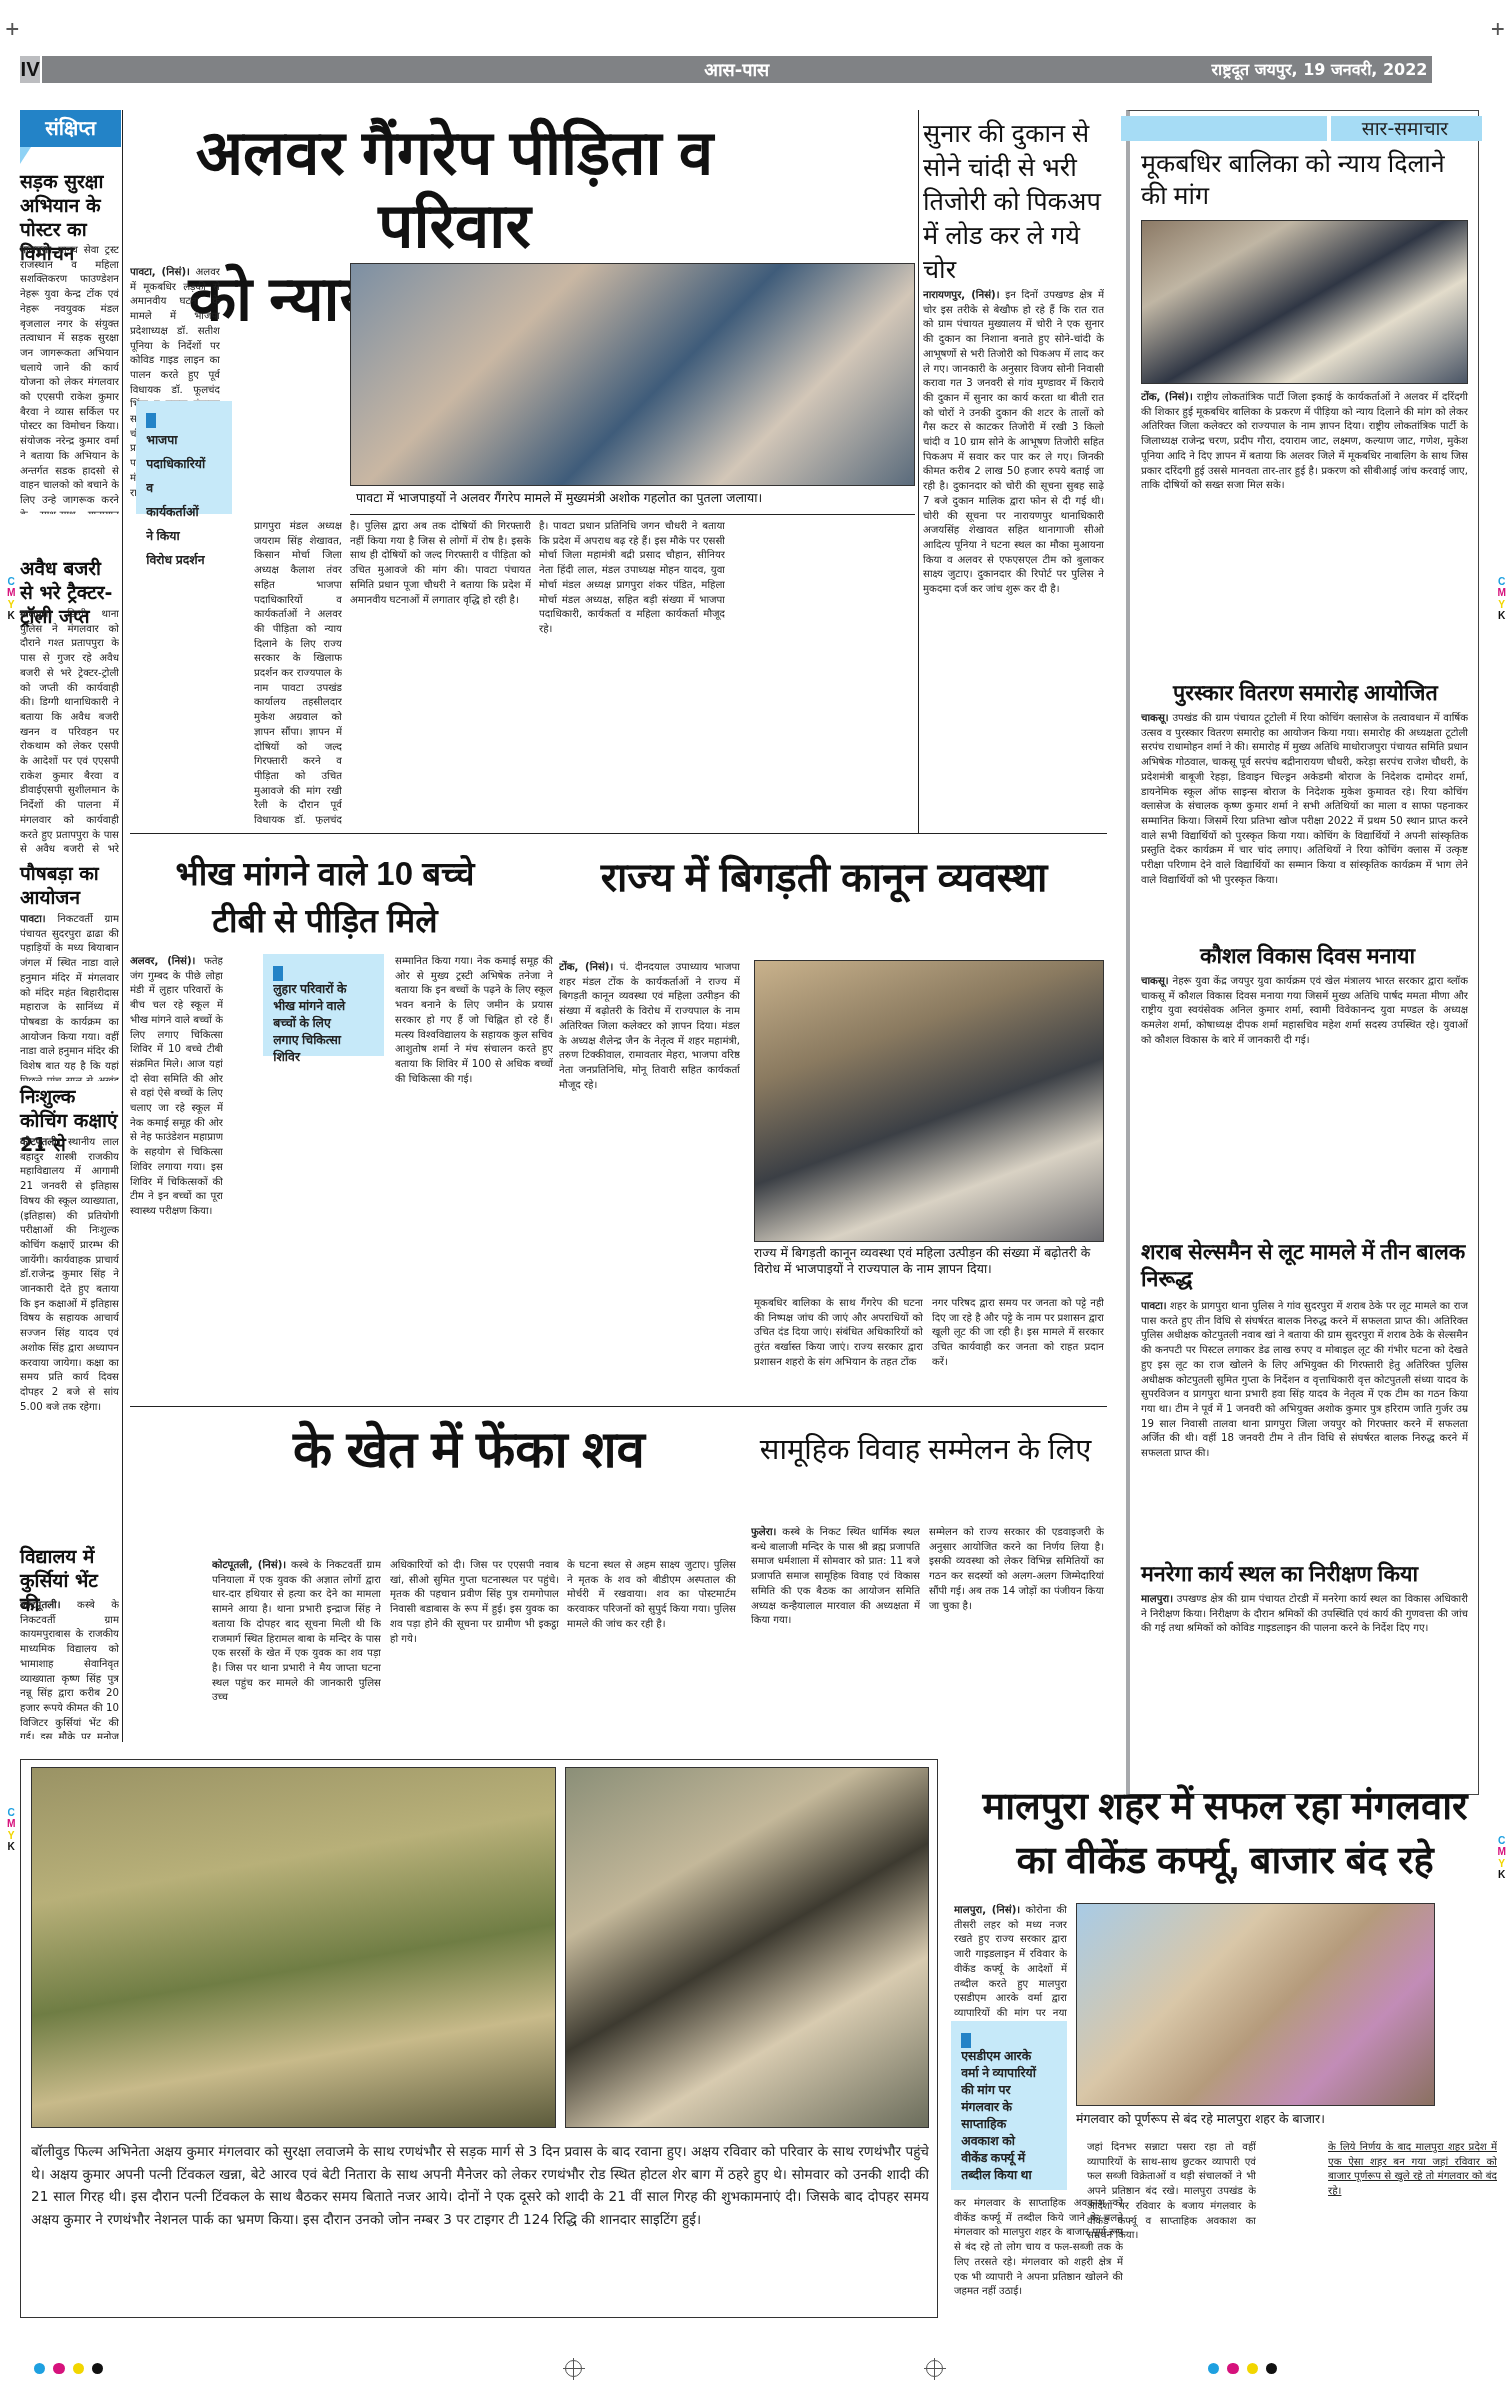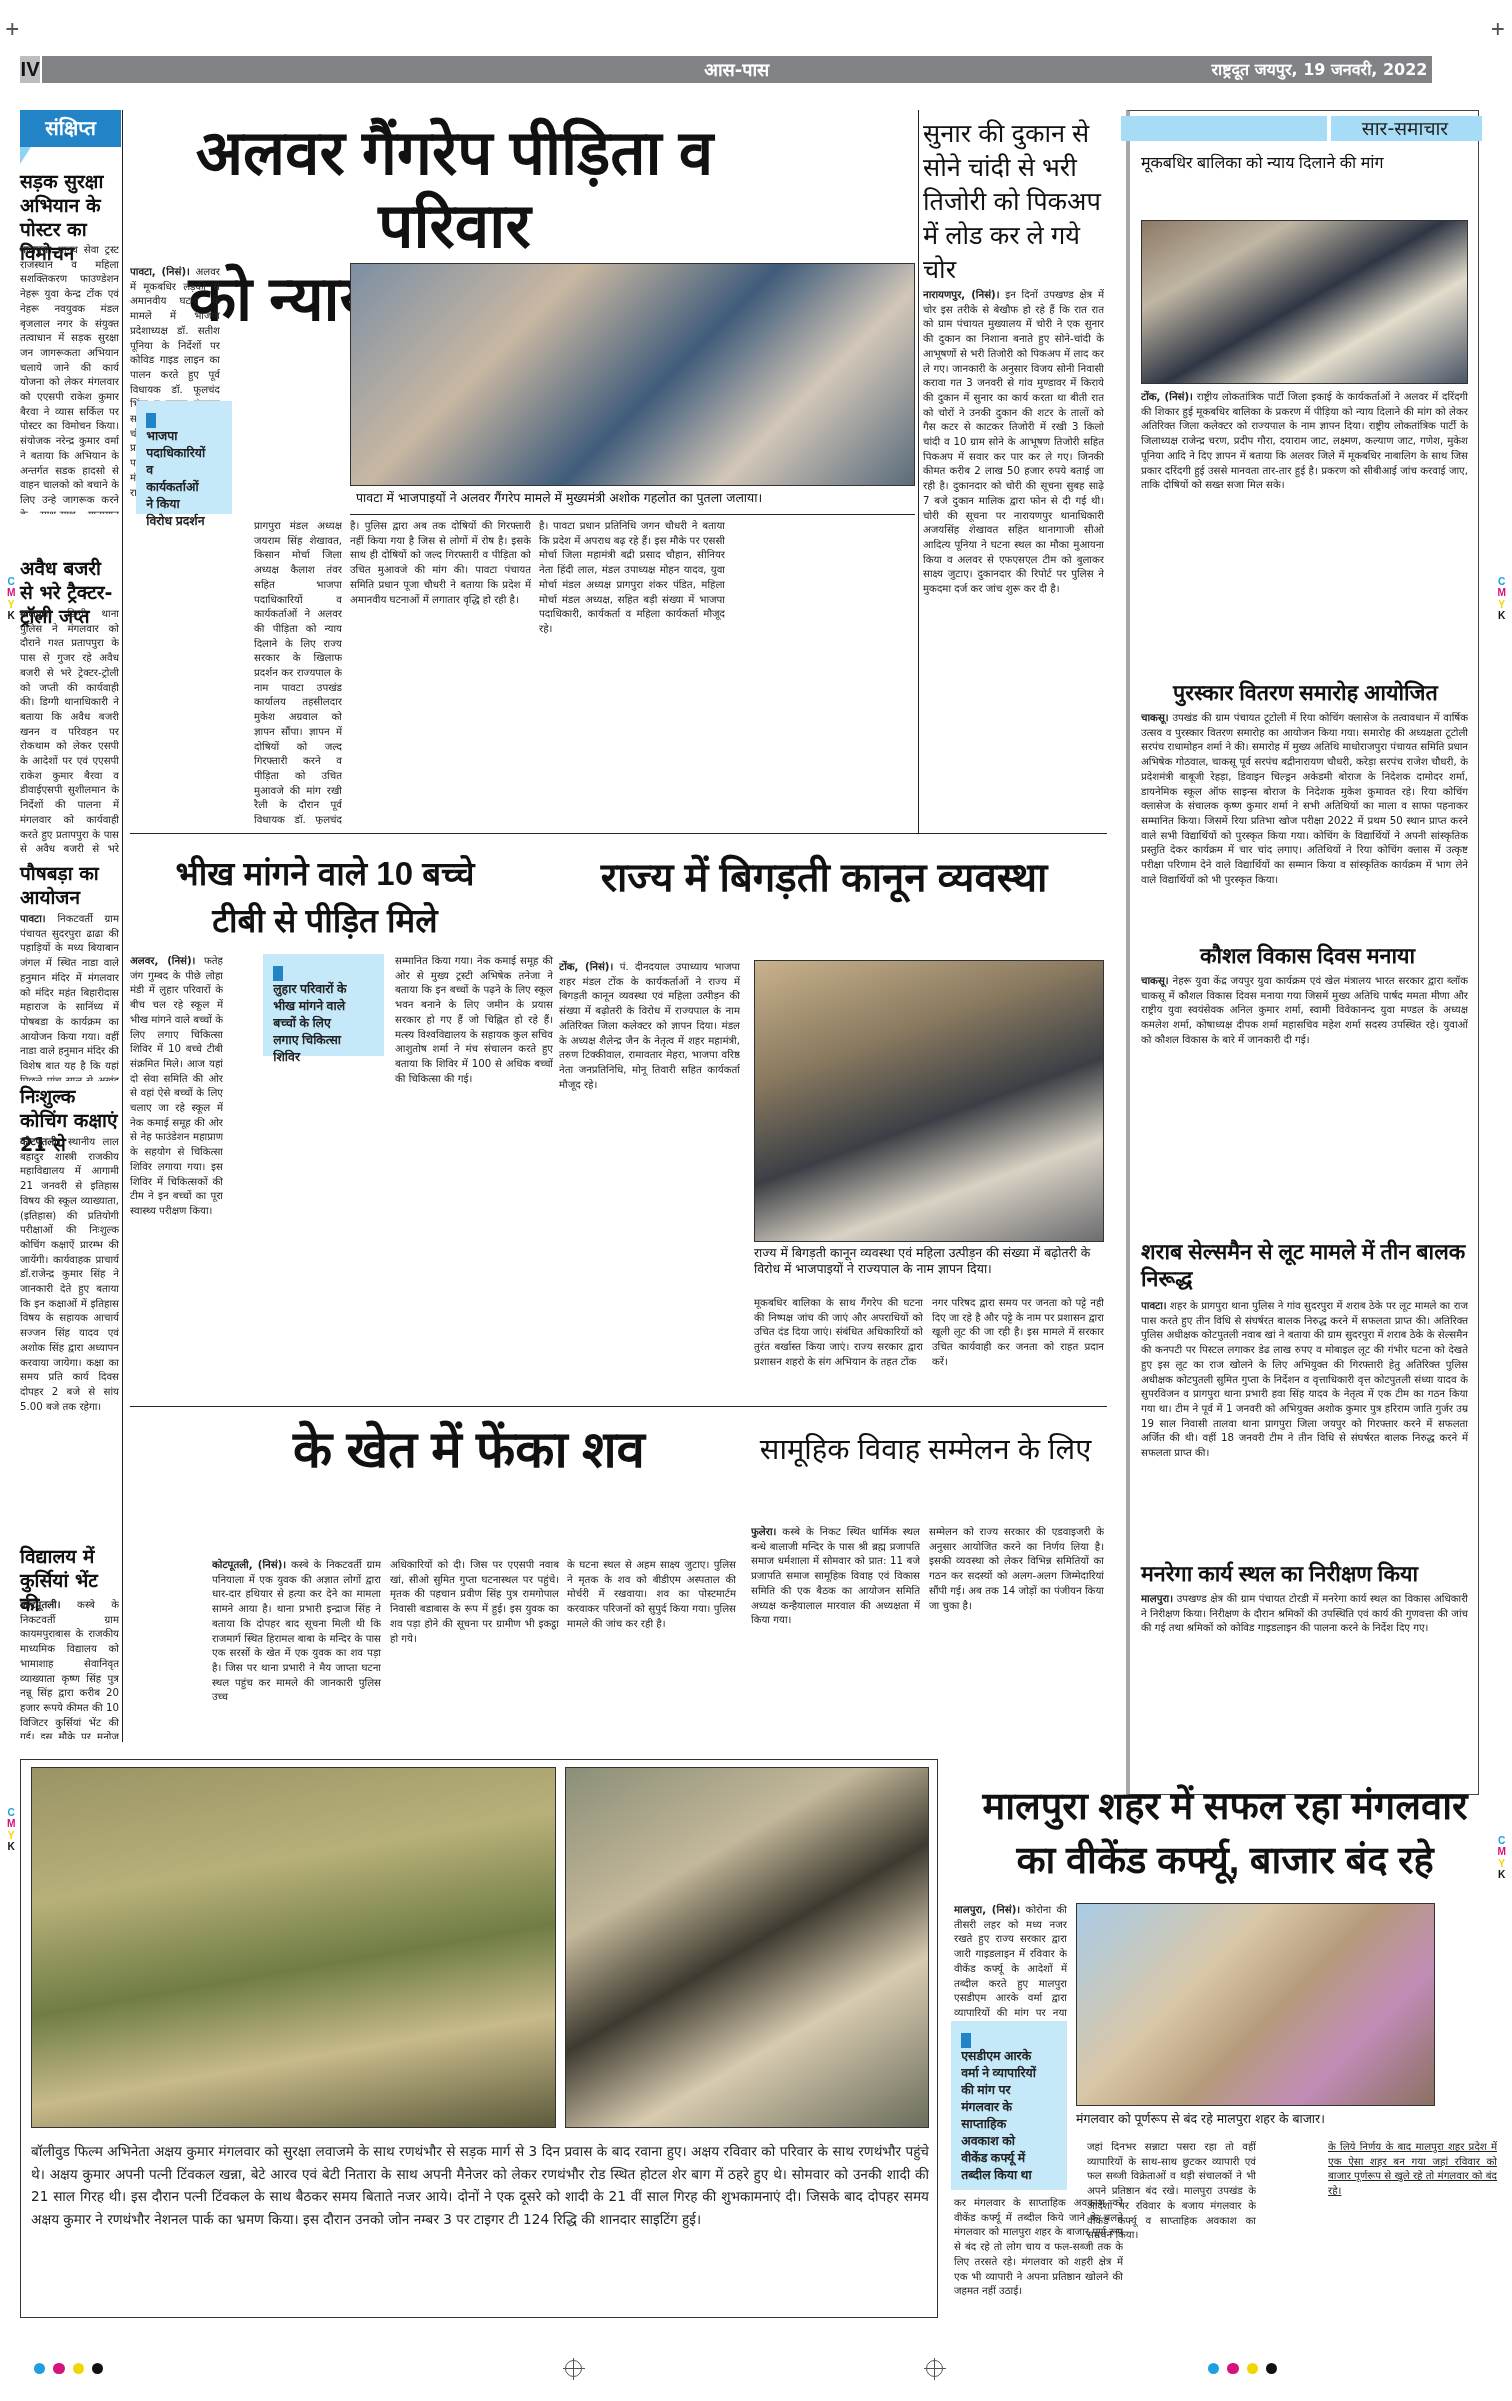--- a/index.html
+++ b/index.html
@@ -126,21 +126,21 @@
 <div class="abs big-head" style="left:130px;top:116px;width:649px;font-size:62px;line-height:73px;">
   <div>अलवर गैंगरेप पीड़िता व परिवार</div>
   <div>को न्याय दिलाने की मांग</div>
 </div>
 
 <div class="abs text small" style="left:130px;top:265px;width:90px;height:237px;overflow:hidden;">
   <b>पावटा, (निसं)।</b> <span>अलवर में मूकबधिर लड़की से अमानवीय घटना के मामले में भाजपा प्रदेशाध्यक्ष डॉ. सतीश पूनिया के निर्देशों पर कोविड गाइड लाइन का पालन करते हुए पूर्व विधायक डॉ. फूलचंद भिंडा व पावटा पंचायत समिति प्रधान पूजा चौधरी के नेतृत्व में प्रधान प्रतिनिधि जगन चौधरी, पावटा भाजपा बालाजी मंडल अध्यक्ष प्रकाश राठी,</span>
 </div>
 
 <div class="infobox" style="left:136px;top:401px;width:96px;height:113px;">
-  <span class="bullet"></span><span class="ib-text" style="font-size:12.4px;line-height:17px;width:62px;">भाजपा पदाधिकारियों व कार्यकर्ताओं ने किया विरोध प्रदर्शन</span>
+  <span class="bullet"></span><span class="ib-text" style="font-size:12.4px;line-height:24px;width:62px;">भाजपा पदाधिकारियों व कार्यकर्ताओं ने किया विरोध प्रदर्शन</span>
 </div>
 
 <div class="photo" style="left:350px;top:263px;width:565px;height:223px;background:linear-gradient(135deg,#7c8fa3 0%,#c9b7a3 30%,#3f5c7a 55%,#d3c7b8 75%,#5a6b7c 100%);"></div>
 <div class="abs caption" style="left:356px;top:490px;width:559px;">पावटा में भाजपाइयों ने अलवर गैंगरेप मामले में मुख्यमंत्री अशोक गहलोत का पुतला जलाया।</div>
 <div class="rule-h" style="left:350px;top:514px;width:565px;height:0.6px;"></div>
 
 <div class="abs text small" style="left:254px;top:519px;width:88px;height:305px;overflow:hidden;"><span>प्रागपुरा मंडल अध्यक्ष जयराम सिंह शेखावत, किसान मोर्चा जिला अध्यक्ष कैलाश तंवर सहित भाजपा पदाधिकारियों व कार्यकर्ताओं ने अलवर की पीड़िता को न्याय दिलाने के लिए राज्य सरकार के खिलाफ प्रदर्शन कर राज्यपाल के नाम पावटा उपखंड कार्यालय तहसीलदार मुकेश अग्रवाल को ज्ञापन सौंपा। ज्ञापन में दोषियों को जल्द गिरफ्तारी करने व पीड़िता को उचित मुआवजे की मांग रखी रैली के दौरान पूर्व विधायक डॉ. फूलचंद भिंडा ने कहा कि प्रदेश में महिलाओं के साथ अत्याचार के मामले लगातार बढ़ रहे हैं।</span></div>
 <div class="abs text small" style="left:350px;top:519px;width:181px;height:305px;overflow:hidden;"><span>है। पुलिस द्वारा अब तक दोषियों की गिरफ्तारी नहीं किया गया है जिस से लोगों में रोष है। इसके साथ ही दोषियों को जल्द गिरफ्तारी व पीड़िता को उचित मुआवजे की मांग की। पावटा पंचायत समिति प्रधान पूजा चौधरी ने बताया कि प्रदेश में अमानवीय घटनाओं में लगातार वृद्धि हो रही है।</span></div>
 <div class="abs text small" style="left:539px;top:519px;width:186px;height:305px;overflow:hidden;"><span>है। पावटा प्रधान प्रतिनिधि जगन चौधरी ने बताया कि प्रदेश में अपराध बढ़ रहे हैं। इस मौके पर एससी मोर्चा जिला महामंत्री बद्री प्रसाद चौहान, सीनियर नेता हिंदी लाल, मंडल उपाध्यक्ष मोहन यादव, युवा मोर्चा मंडल अध्यक्ष प्रागपुरा शंकर पंडित, महिला मोर्चा मंडल अध्यक्ष, सहित बड़ी संख्या में भाजपा पदाधिकारी, कार्यकर्ता व महिला कार्यकर्ता मौजूद रहे।</span></div>
 
@@ -192,21 +192,21 @@
 </div>
 <div class="abs text small" style="left:751px;top:1525px;width:169px;height:220px;overflow:hidden;">
   <b>फुलेरा।</b> <span>कस्बे के निकट स्थित धार्मिक स्थल बन्धे बालाजी मन्दिर के पास श्री ब्रह्म प्रजापति समाज धर्मशाला में सोमवार को प्रात: 11 बजे प्रजापति समाज सामूहिक विवाह एवं विकास समिति की एक बैठक का आयोजन समिति अध्यक्ष कन्हैयालाल मारवाल की अध्यक्षता में किया गया।</span>
 </div>
 <div class="abs text small" style="left:929px;top:1525px;width:175px;height:220px;overflow:hidden;"><span>सम्मेलन को राज्य सरकार की एडवाइजरी के अनुसार आयोजित करने का निर्णय लिया है। इसकी व्यवस्था को लेकर विभिन्न समितियों का गठन कर सदस्यों को अलग-अलग जिम्मेदारियां सौंपी गई। अब तक 14 जोड़ों का पंजीयन किया जा चुका है।</span></div>
 
 <div class="saar-box"></div>
 <div class="saar-band"></div>
 <div class="saar-label">सार-समाचार</div>
 
-<div class="abs med-head" style="left:1141px;top:147px;width:333px;font-size:16px;line-height:32px;text-align:left;">मूकबधिर बालिका को न्याय दिलाने की मांग</div>
+<div class="abs med-head" style="left:1141px;top:147px;width:333px;font-size:25px;line-height:32px;text-align:left;">मूकबधिर बालिका को न्याय दिलाने की मांग</div>
 <div class="photo" style="left:1141px;top:220px;width:327px;height:164px;background:linear-gradient(150deg,#8c7a66 0%,#c0b6a4 25%,#2f3644 50%,#e3dccb 70%,#4a5566 100%);"></div>
 <div class="abs text small" style="left:1141px;top:390px;width:327px;height:288px;overflow:hidden;">
   <b>टोंक, (निसं)।</b> <span>राष्ट्रीय लोकतांत्रिक पार्टी जिला इकाई के कार्यकर्ताओं ने अलवर में दरिंदगी की शिकार हुई मूकबधिर बालिका के प्रकरण में पीड़िया को न्याय दिलाने की मांग को लेकर अतिरिक्त जिला कलेक्टर को राज्यपाल के नाम ज्ञापन दिया। राष्ट्रीय लोकतांत्रिक पार्टी के जिलाध्यक्ष राजेन्द्र चरण, प्रदीप गौरा, दयाराम जाट, लक्ष्मण, कल्याण जाट, गणेश, मुकेश पूनिया आदि ने दिए ज्ञापन में बताया कि अलवर जिले में मूकबधिर नाबालिग के साथ जिस प्रकार दरिंदगी हुई उससे मानवता तार-तार हुई है। प्रकरण को सीबीआई जांच करवाई जाए, ताकि दोषियों को सख्त सजा मिल सके।</span>
 </div>
 
 <div class="abs med-head" style="left:1141px;top:680px;width:333px;font-size:21.5px;line-height:27px;text-align:left;font-weight:bold;margin-left:32px;">पुरस्कार वितरण समारोह आयोजित</div>
 <div class="abs text small" style="left:1141px;top:711px;width:327px;height:226px;overflow:hidden;">
   <b>चाकसू।</b> <span>उपखंड की ग्राम पंचायत टूटोली में रिया कोचिंग क्लासेज के तत्वावधान में वार्षिक उत्सव व पुरस्कार वितरण समारोह का आयोजन किया गया। समारोह की अध्यक्षता टूटोली सरपंच राधामोहन शर्मा ने की। समारोह में मुख्य अतिथि माधोराजपुरा पंचायत समिति प्रधान अभिषेक गोठवाल, चाकसू पूर्व सरपंच बद्रीनारायण चौधरी, करेड़ा सरपंच राजेश चौधरी, के प्रदेशमंत्री बाबूजी रेहड़ा, डिवाइन चिल्ड्रन अकेडमी बोराज के निदेशक दामोदर शर्मा, डायनेमिक स्कूल ऑफ साइन्स बोराज के निदेशक मुकेश कुमावत रहे। रिया कोचिंग क्लासेज के संचालक कृष्ण कुमार शर्मा ने सभी अतिथियों का माला व साफा पहनाकर सम्मानित किया। जिसमें रिया प्रतिभा खोज परीक्षा 2022 में प्रथम 50 स्थान प्राप्त करने वाले सभी विद्यार्थियों को पुरस्कृत किया गया। कोचिंग के विद्यार्थियों ने अपनी सांस्कृतिक प्रस्तुति देकर कार्यक्रम में चार चांद लगाए। अतिथियों ने रिया कोचिंग क्लास में उत्कृष्ट परीक्षा परिणाम देने वाले विद्यार्थियों का सम्मान किया व सांस्कृतिक कार्यक्रम में भाग लेने वाले विद्यार्थियों को भी पुरस्कृत किया।</span>
 </div>
 

